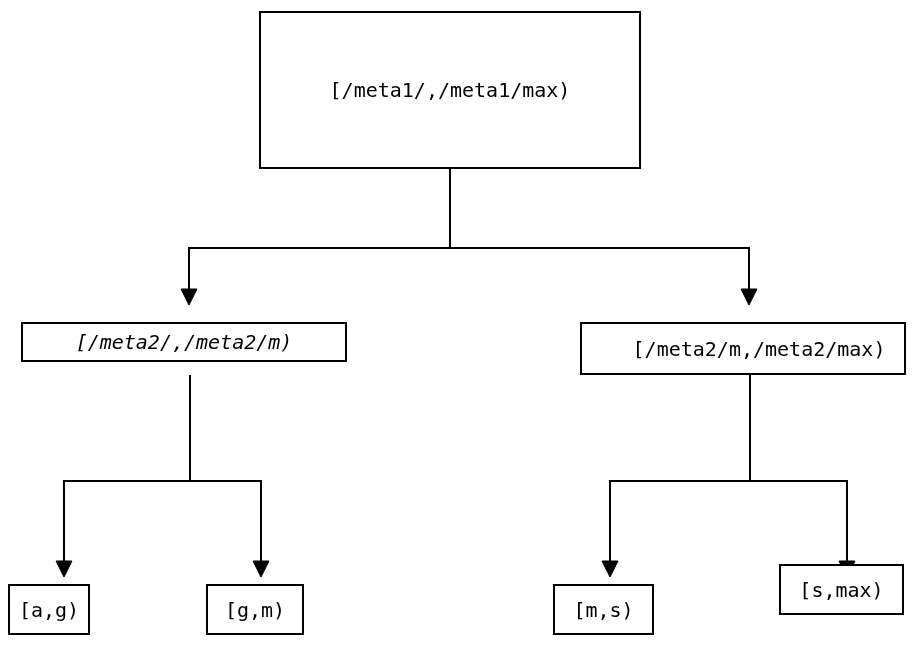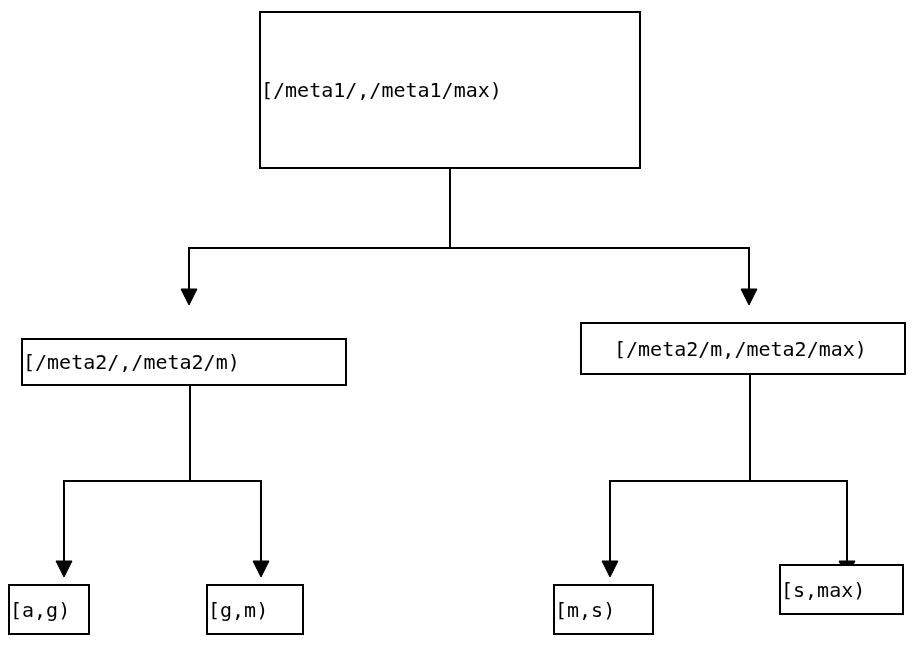--- a/index.html
+++ b/index.html
@@ -22,44 +22,45 @@
     width: 912px;
     height: 652px;
   }
   .node {
     position: absolute;
     box-sizing: border-box;
     border: 2px solid #000000;
     background: #ffffff;
     display: flex;
     align-items: center;
-    justify-content: flex-start;
+    justify-content: center;
     color: #000000;
   }
   .node-label {
     font-family: "DejaVu Sans Mono", "Liberation Mono", monospace;
     font-size: 20px;
     line-height: 1;
     letter-spacing: 0px;
     color: #000000;
     white-space: pre;
   }
   
   #node-root {
     left: 259px;
     top: 11px;
     width: 382px;
     height: 158px;
   }
   
   #node-mid-left {
     left: 21px;
-    top: 338px;
+    top: 322px;
     width: 326px;
-    height: 48px;
+    height: 40px;
+    font-style: italic;
   }
   #node-mid-right {
     left: 580px;
     top: 322px;
     width: 326px;
     height: 53px;
     padding-left: 32px;
   }
   
   #node-leaf-ag {

